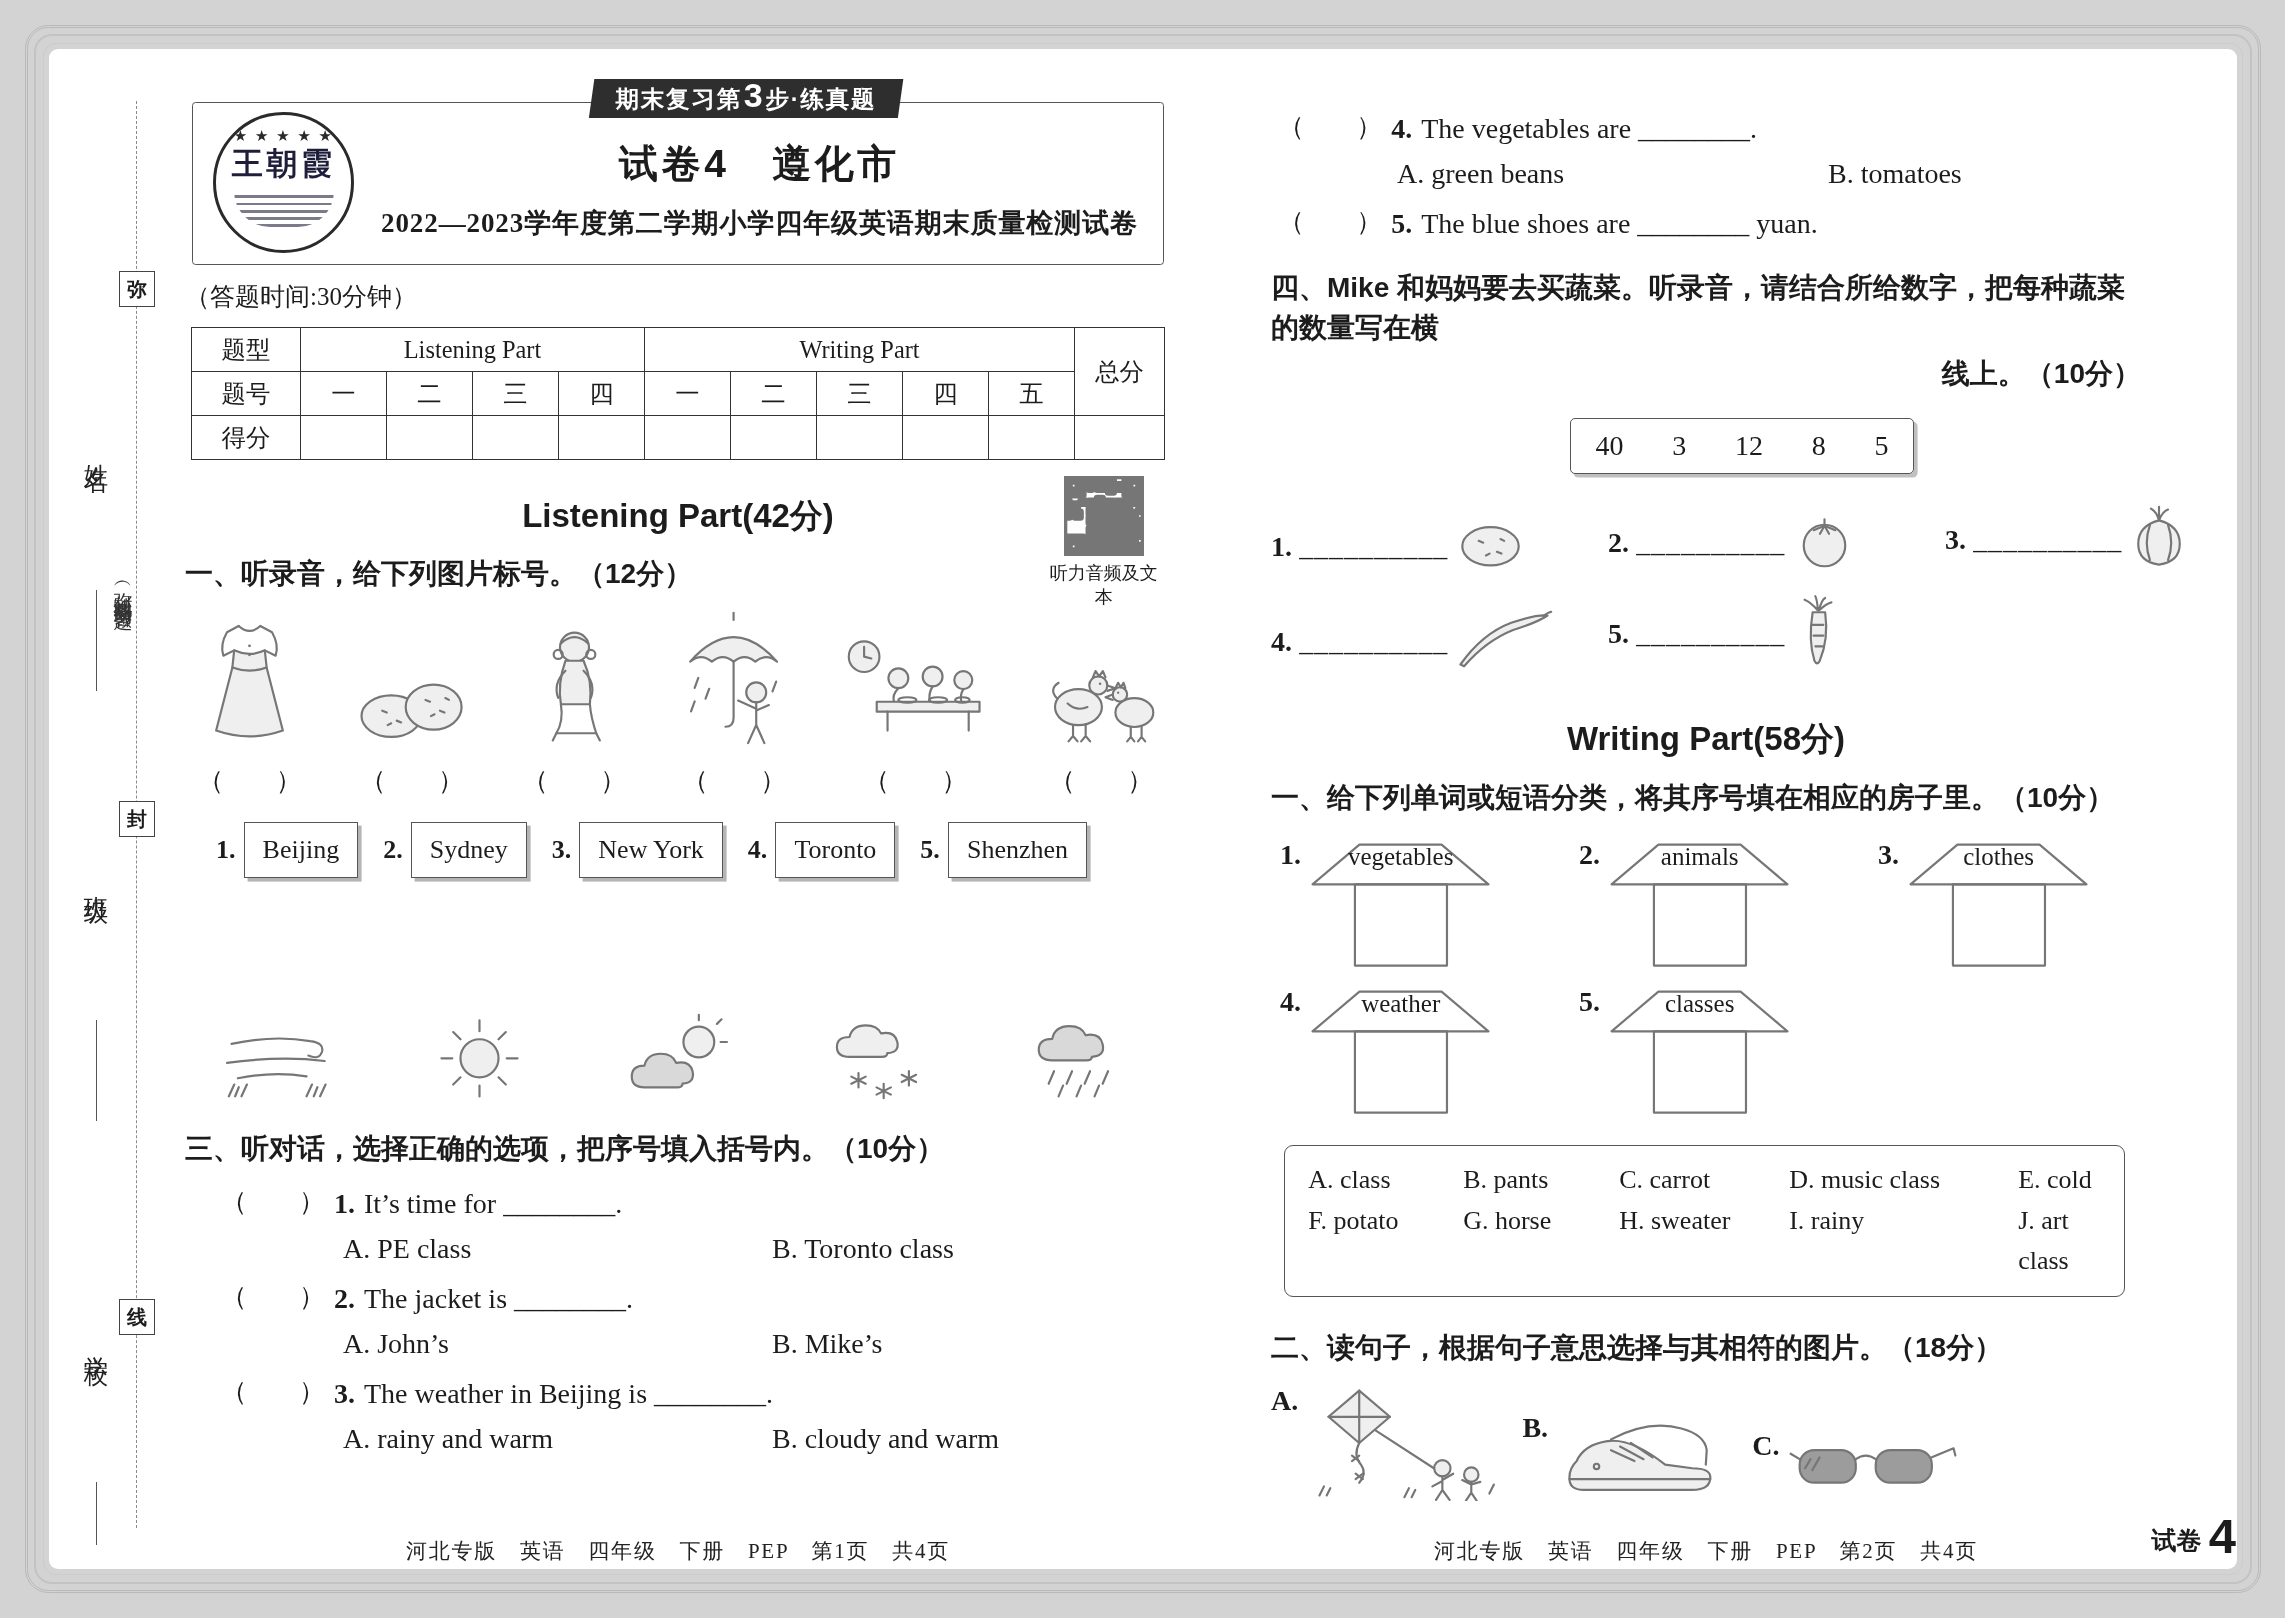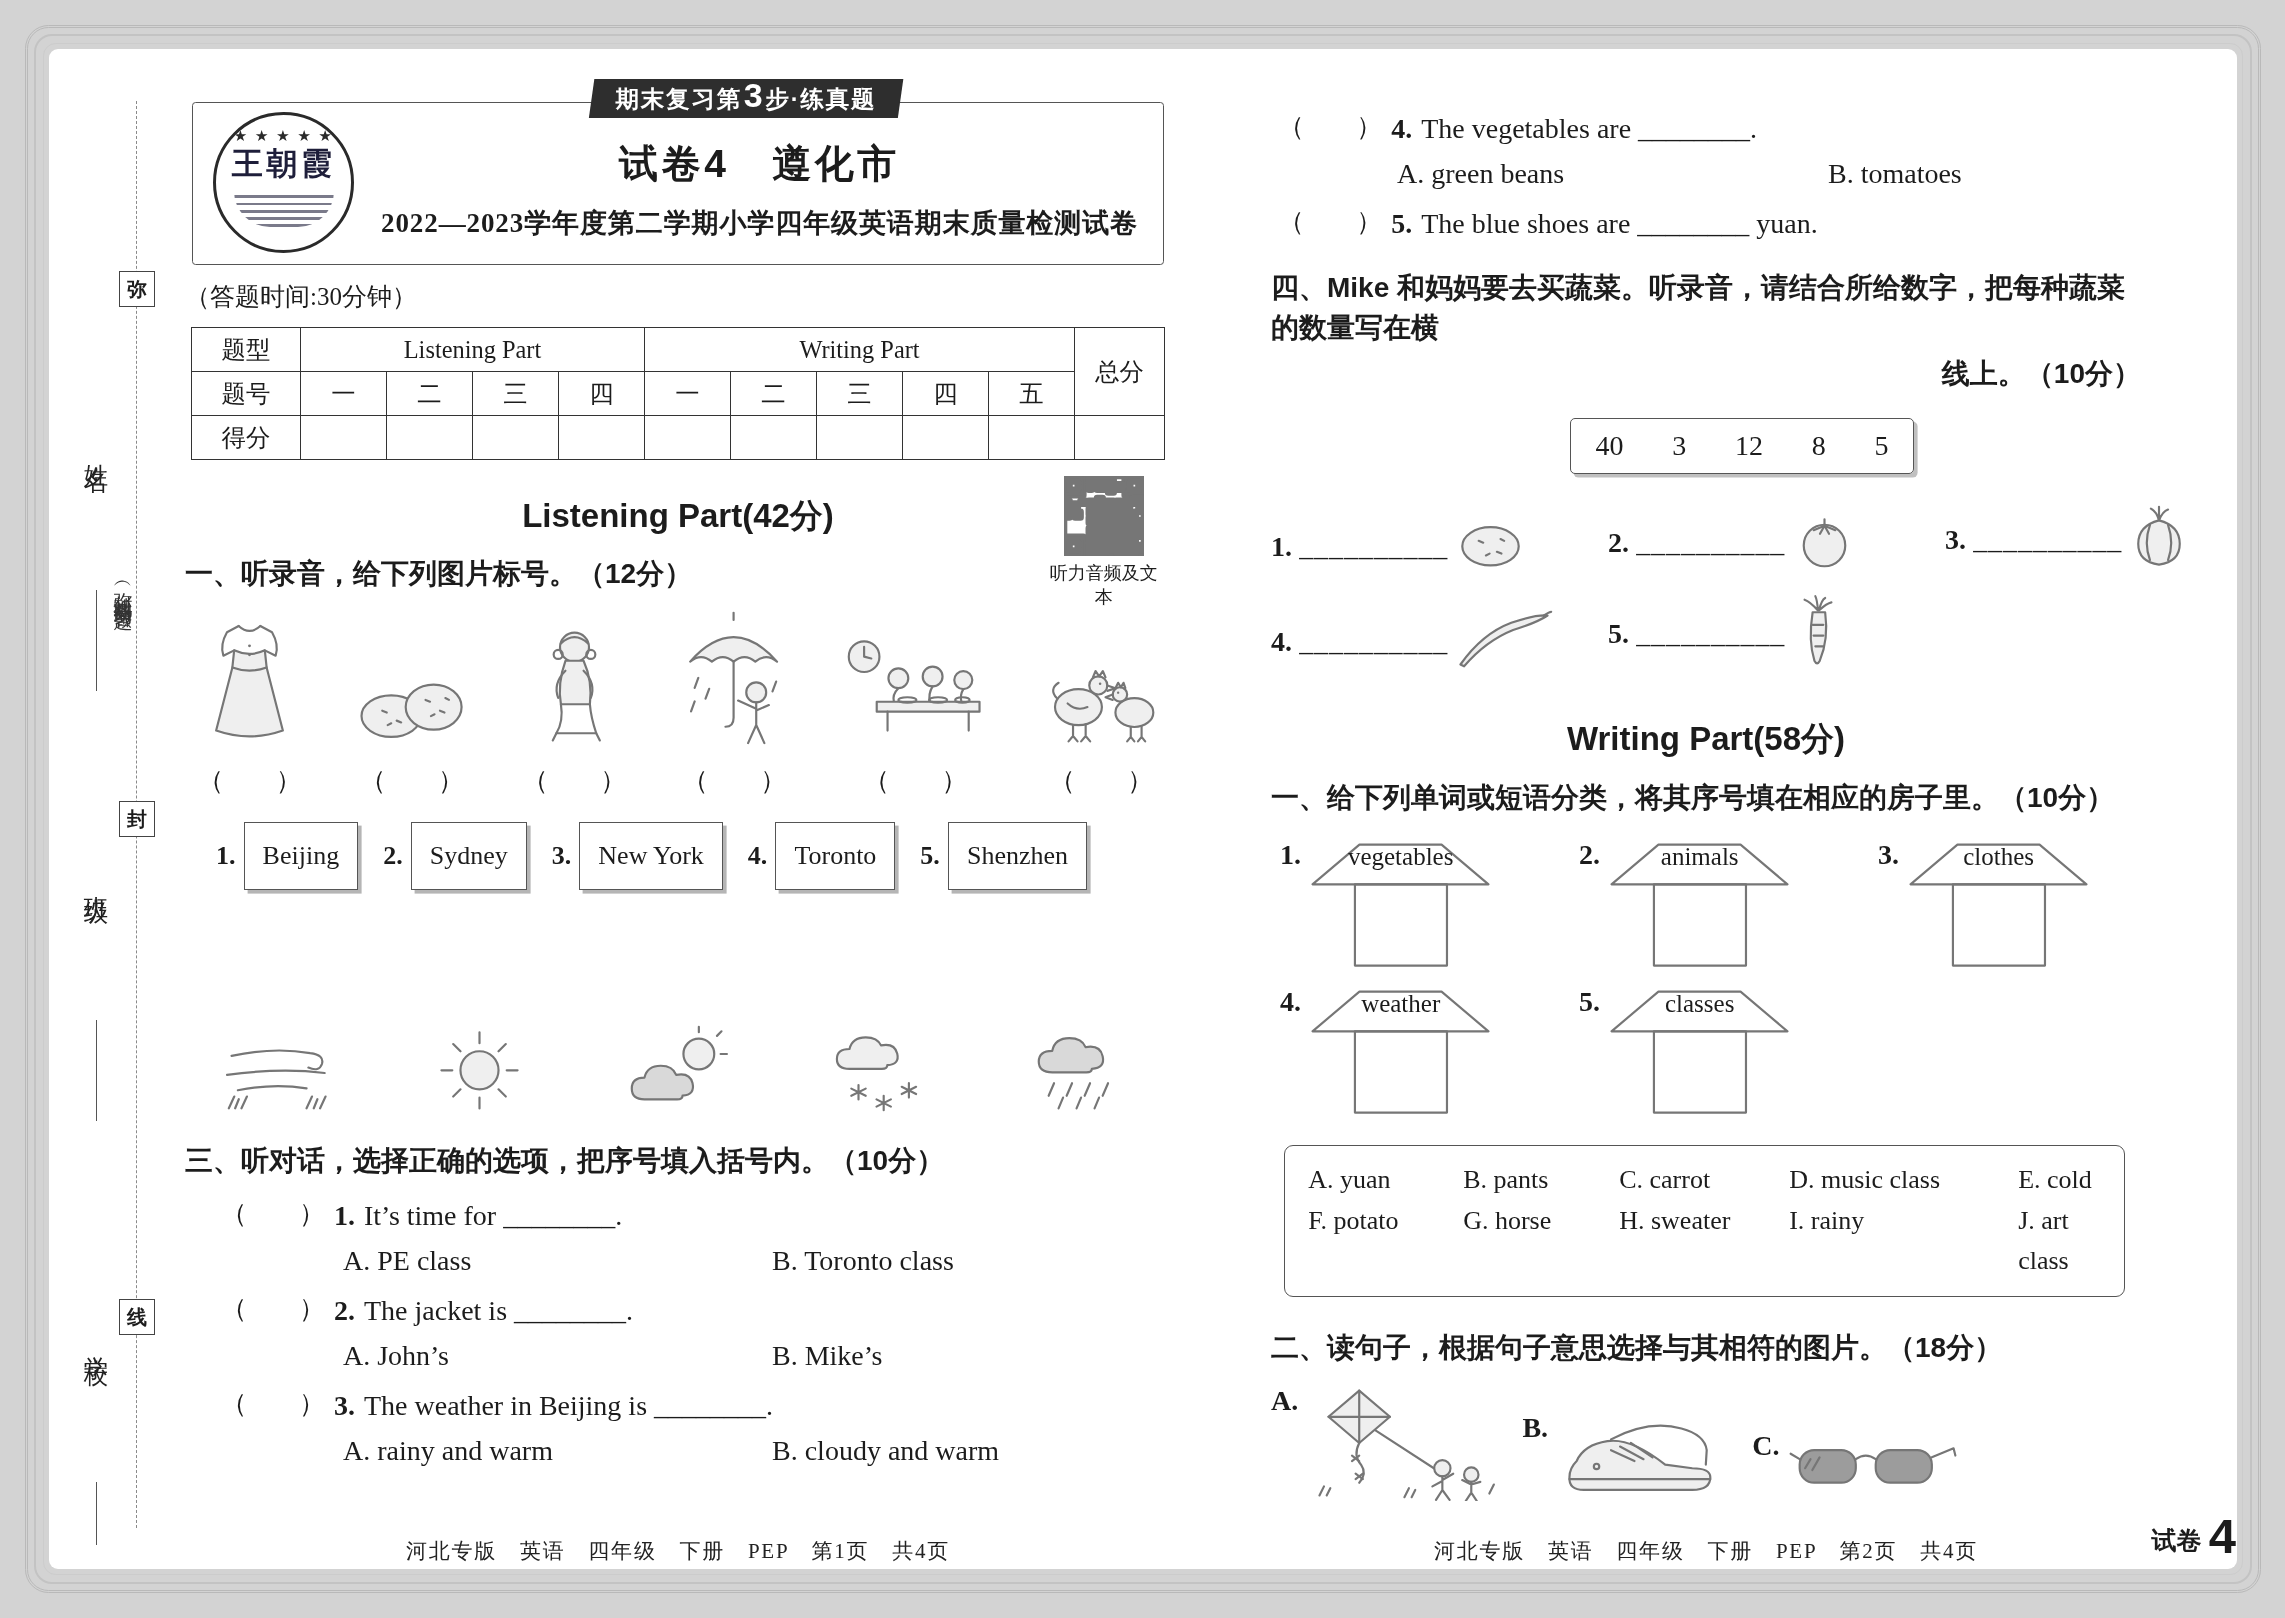--- a/index.html
+++ b/index.html
@@ -68,21 +68,21 @@
 
   
   .q1-row{display:flex;justify-content:space-between;align-items:flex-end;margin-top:14.5px;padding:0 12.7px;}
   .q1-col{display:flex;flex-direction:column;align-items:center;gap:14.5px;}
   .bracket{font-size:26px;}
 
   
   .city-row{display:flex;align-items:center;margin-top:23.5px;padding-left:31px;gap:25px;}
   .city{display:flex;align-items:center;gap:8.1px;}
   .city .cnum{font-weight:bold;font-size:26px;}
-  .city-box{border:1.8px solid #555;padding:18px 18px;font-size:26px;background:#fff;box-shadow:3.6px 3.6px 0 #b5b5b5;}
+  .city-box{border:1.8px solid #555;padding:12px 18px;font-size:26px;background:#fff;box-shadow:3.6px 3.6px 0 #b5b5b5;}
   .weather-row{display:flex;justify-content:space-between;align-items:flex-end;margin-top:132px;padding:0 33px;}
 
   
   .q-item{margin-top:14.5px;}
   .q-line{padding-left:36px;display:flex;gap:9px;}
   .opt-row{display:flex;padding-left:158px;margin-top:9px;font-size:28px;}
   .opt-row .optA{width:429px;}
   .page-right .q-line{padding-left:7.2px;}
   .page-right .opt-row{padding-left:126px;}
   .page-right .opt-row .optA{width:431px;}
@@ -582,21 +582,21 @@
             <polygon points="5,50 57,6 148,6 200,50" fill="#fff" stroke="#444" stroke-width="2.5"></polygon>
             <rect x="52" y="50" width="102" height="90" fill="#fff" stroke="#444" stroke-width="2.5"></rect>
           </svg>
         <span class="hlabel">classes</span>
       </div>
     </div>
   </div>
 
   <div class="bank-box">
     <div class="bank-row">
-      <span>A. yuan</span>
+      <span>A. class</span>
       <span>B. pants</span>
       <span>C. carrot</span>
       <span>D. music class</span>
       <span>E. cold</span>
     </div>
     <div class="bank-row">
       <span>F. potato</span>
       <span>G. horse</span>
       <span>H. sweater</span>
       <span>I. rainy</span>

